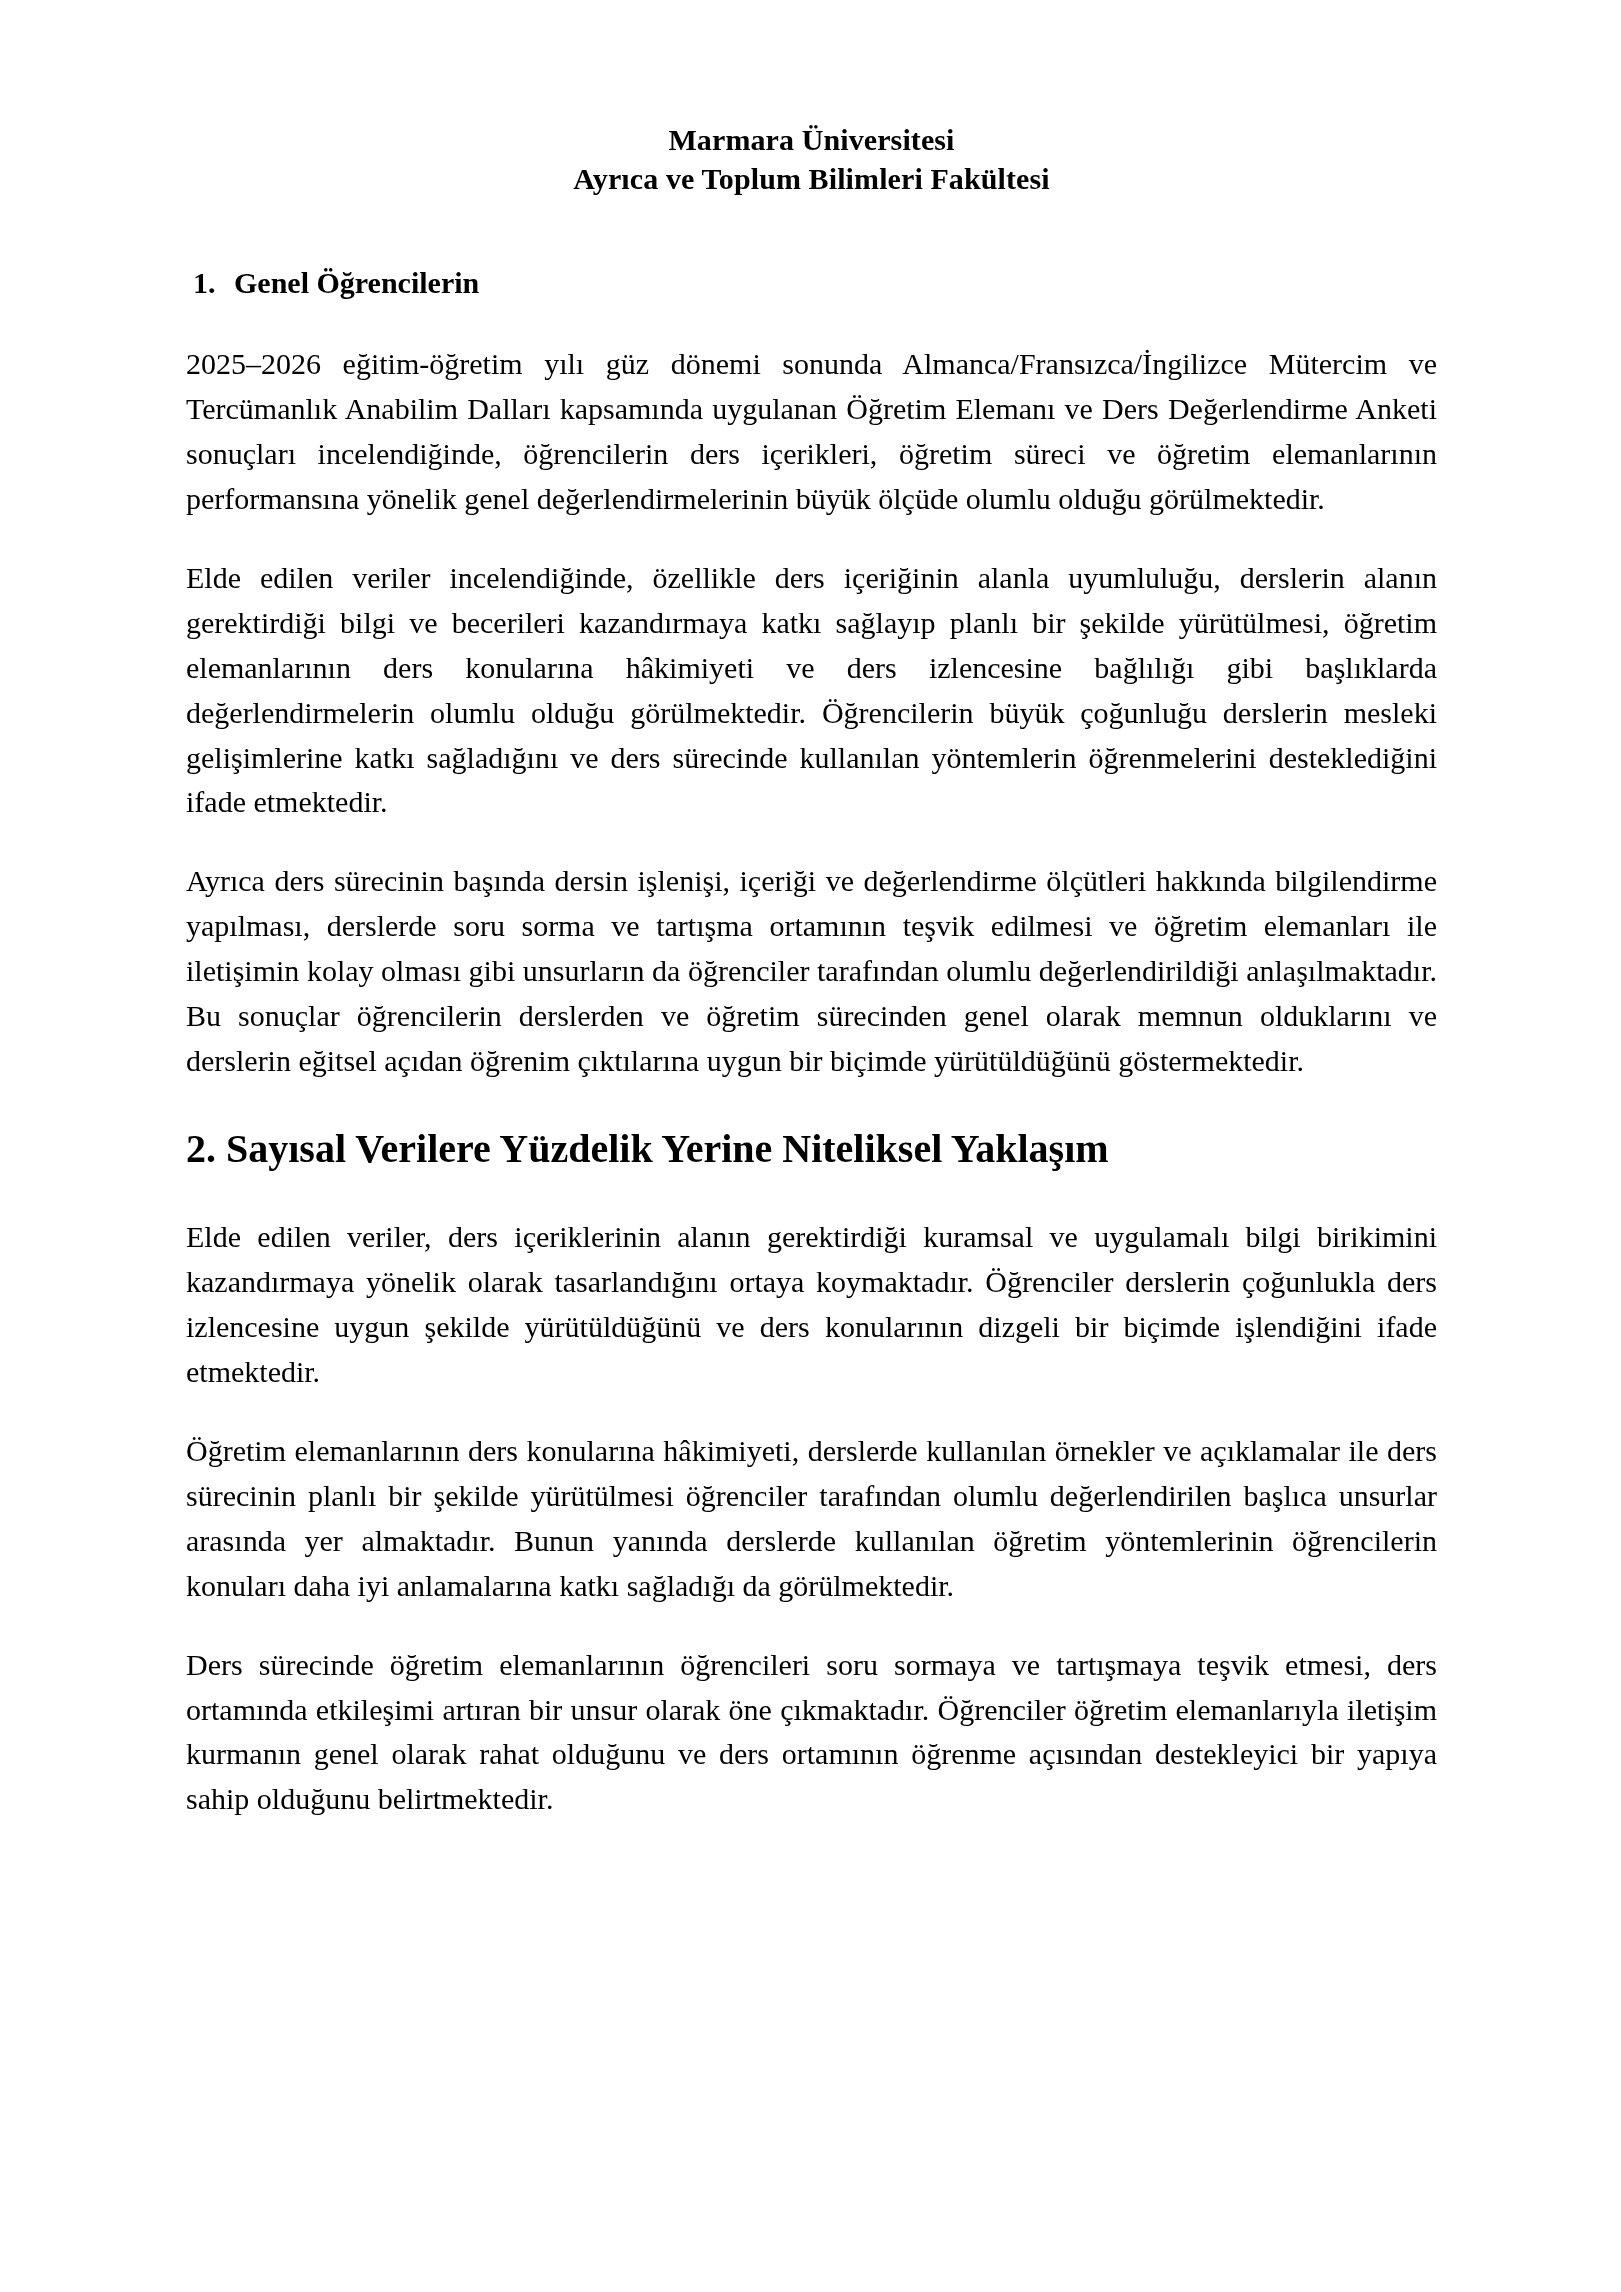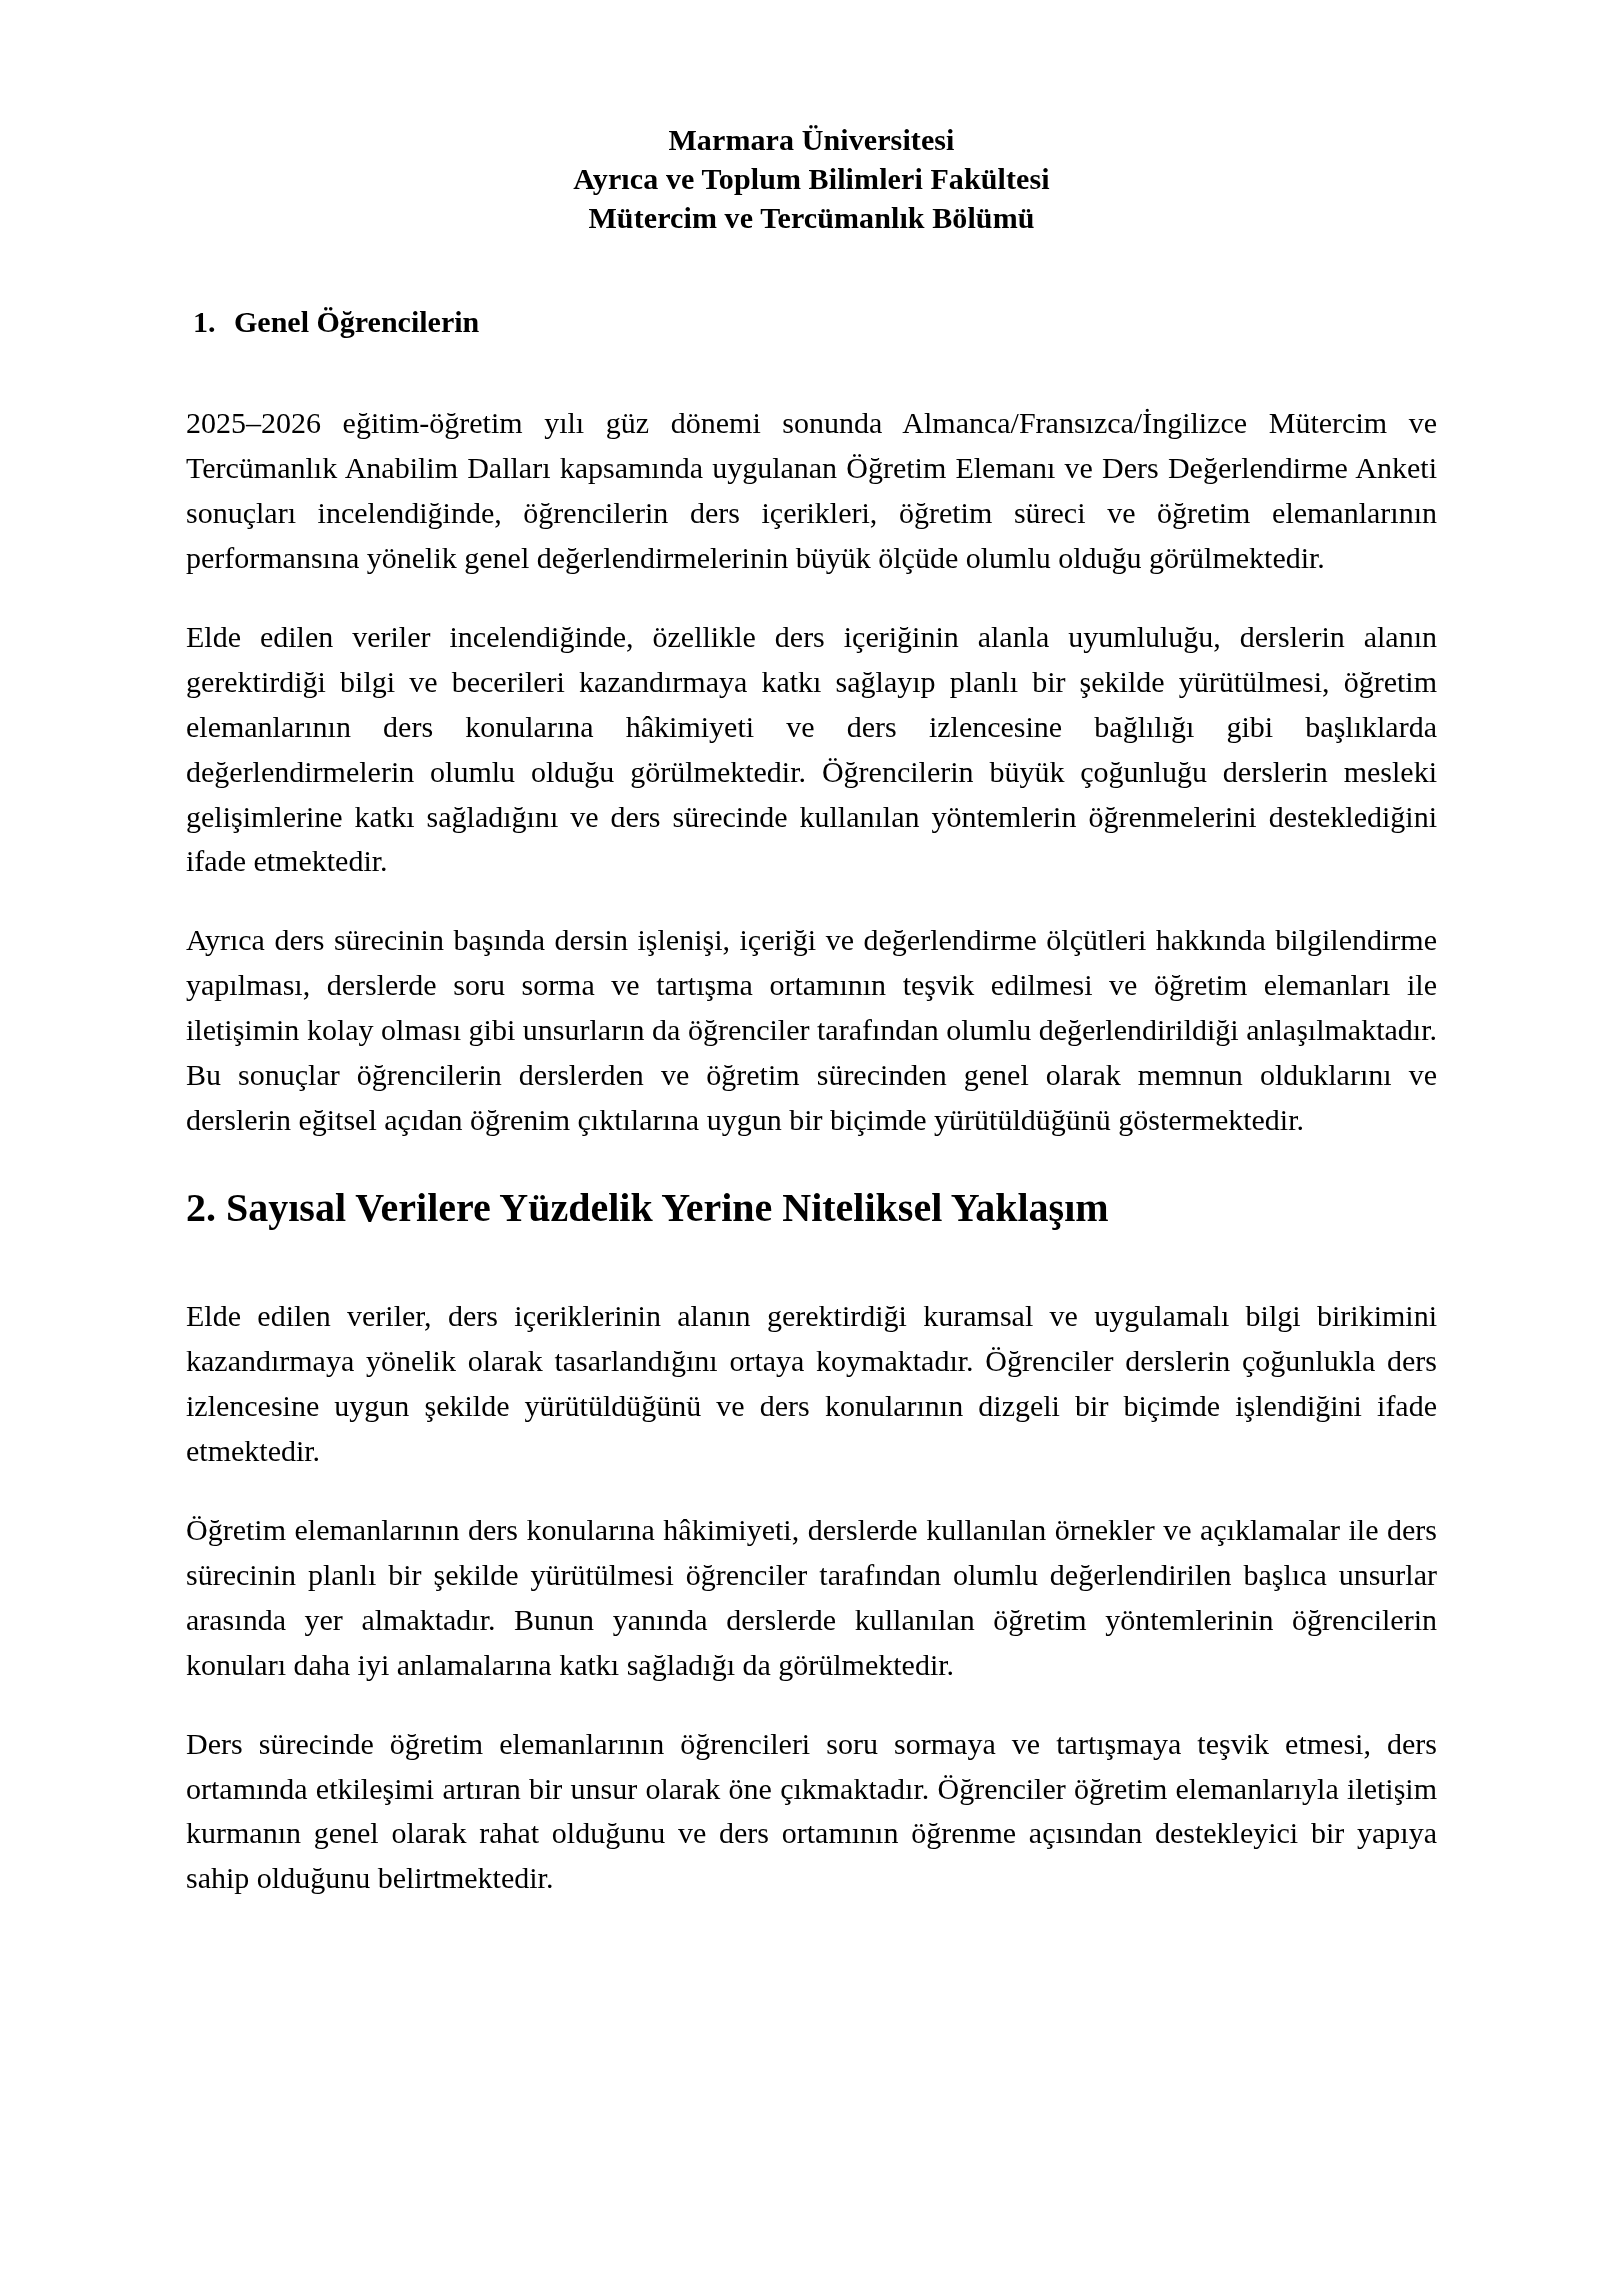--- a/index.html
+++ b/index.html
@@ -67,36 +67,35 @@
   
   .para {
     font-size: 30px;
     line-height: 1.498;
     text-align: justify;
     text-justify: inter-word;
     margin-top: 34px;
     hyphens: none;
   }
   .para.first-after-heading {
-    margin-top: 60px;
+    margin-top: 40px;
   }
   .para:last-child {
     margin-bottom: 0;
   }
 </style>
 </head>
 <body>
 
 <div class="page">
   <div class="content">
 
     <div class="title-block">
       <span class="title-line">Marmara Üniversitesi</span>
       <span class="title-line">Ayrıca ve Toplum Bilimleri Fakültesi</span>
-      <span class="title-line">Mütercim ve Tercümanlık Bölümü</span>
     </div>
 
     <div class="heading-numbered">
       <span class="hnum">1.</span>
       <span class="htext">Genel Öğrencilerin</span>
     </div>
 
     <p class="para first-after-heading">2025–2026 eğitim-öğretim yılı güz dönemi sonunda Almanca/Fransızca/İngilizce Mütercim ve Tercümanlık Anabilim Dalları kapsamında uygulanan Öğretim Elemanı ve Ders Değerlendirme Anketi sonuçları incelendiğinde, öğrencilerin ders içerikleri, öğretim süreci ve öğretim elemanlarının performansına yönelik genel değerlendirmelerinin büyük ölçüde olumlu olduğu görülmektedir.</p>
     <p class="para">Elde edilen veriler incelendiğinde, özellikle ders içeriğinin alanla uyumluluğu, derslerin alanın gerektirdiği bilgi ve becerileri kazandırmaya katkı sağlayıp planlı bir şekilde yürütülmesi, öğretim elemanlarının ders konularına hâkimiyeti ve ders izlencesine bağlılığı gibi başlıklarda değerlendirmelerin olumlu olduğu görülmektedir. Öğrencilerin büyük çoğunluğu derslerin mesleki gelişimlerine katkı sağladığını ve ders sürecinde kullanılan yöntemlerin öğrenmelerini desteklediğini ifade etmektedir.</p>
     <p class="para">Ayrıca ders sürecinin başında dersin işlenişi, içeriği ve değerlendirme ölçütleri hakkında bilgilendirme yapılması, derslerde soru sorma ve tartışma ortamının teşvik edilmesi ve öğretim elemanları ile iletişimin kolay olması gibi unsurların da öğrenciler tarafından olumlu değerlendirildiği anlaşılmaktadır. Bu sonuçlar öğrencilerin derslerden ve öğretim sürecinden genel olarak memnun olduklarını ve derslerin eğitsel açıdan öğrenim çıktılarına uygun bir biçimde yürütüldüğünü göstermektedir.</p>

